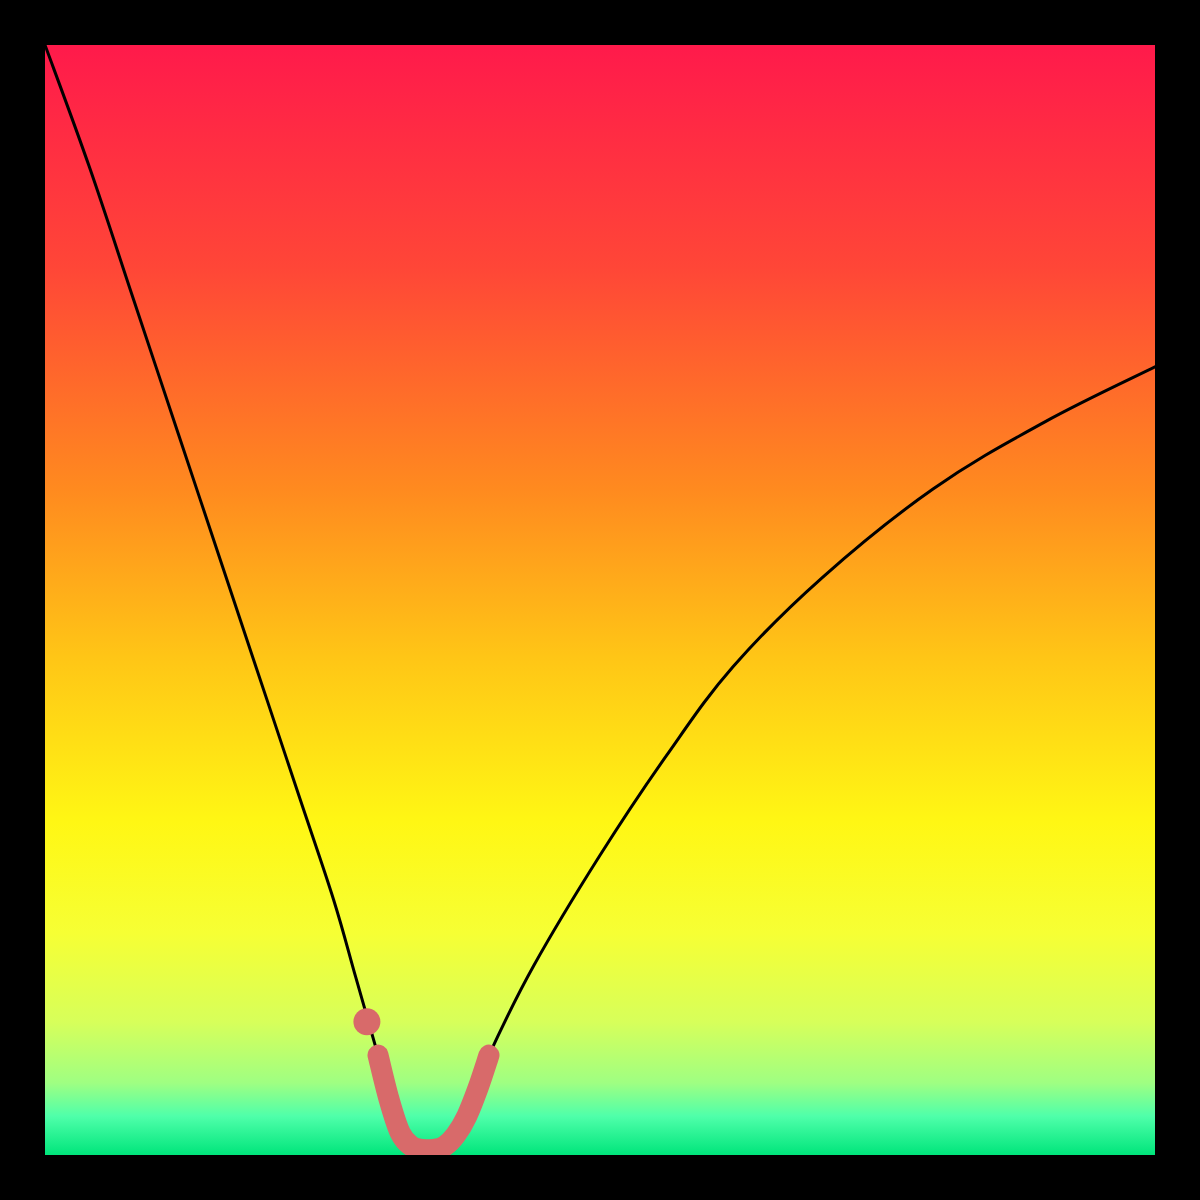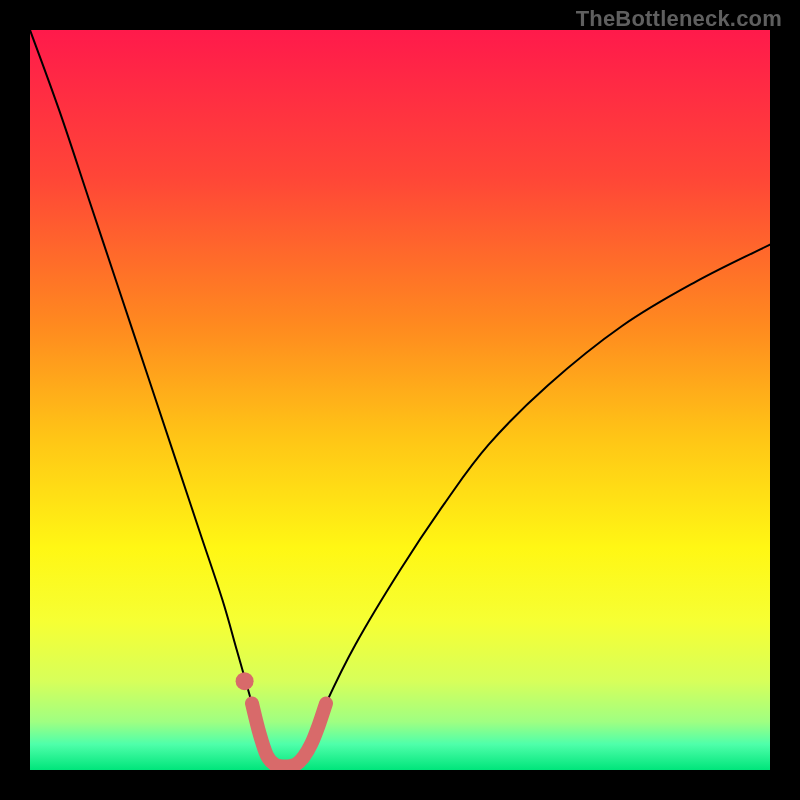--- a/index.html
+++ b/index.html
@@ -39,21 +39,20 @@
   svg {
     display: block;
     width: 740px;
     height: 740px;
   }
 </style>
 </head>
 <body>
 
 <div class="frame">
-  <div class="watermark">TheBottleneck.com</div>
   <div class="plot">
     <svg id="chart-svg" viewBox="0 0 740 740" preserveAspectRatio="none">
         <defs>
           <linearGradient id="bg-grad" x1="0" y1="0" x2="0" y2="1">
             <stop offset="0%" stop-color="#ff1a4b"></stop>
             <stop offset="20%" stop-color="#ff4637"></stop>
             <stop offset="40%" stop-color="#ff8a1f"></stop>
             <stop offset="55.00000000000001%" stop-color="#ffc516"></stop>
             <stop offset="70%" stop-color="#fff714"></stop>
             <stop offset="80%" stop-color="#f6ff34"></stop>

